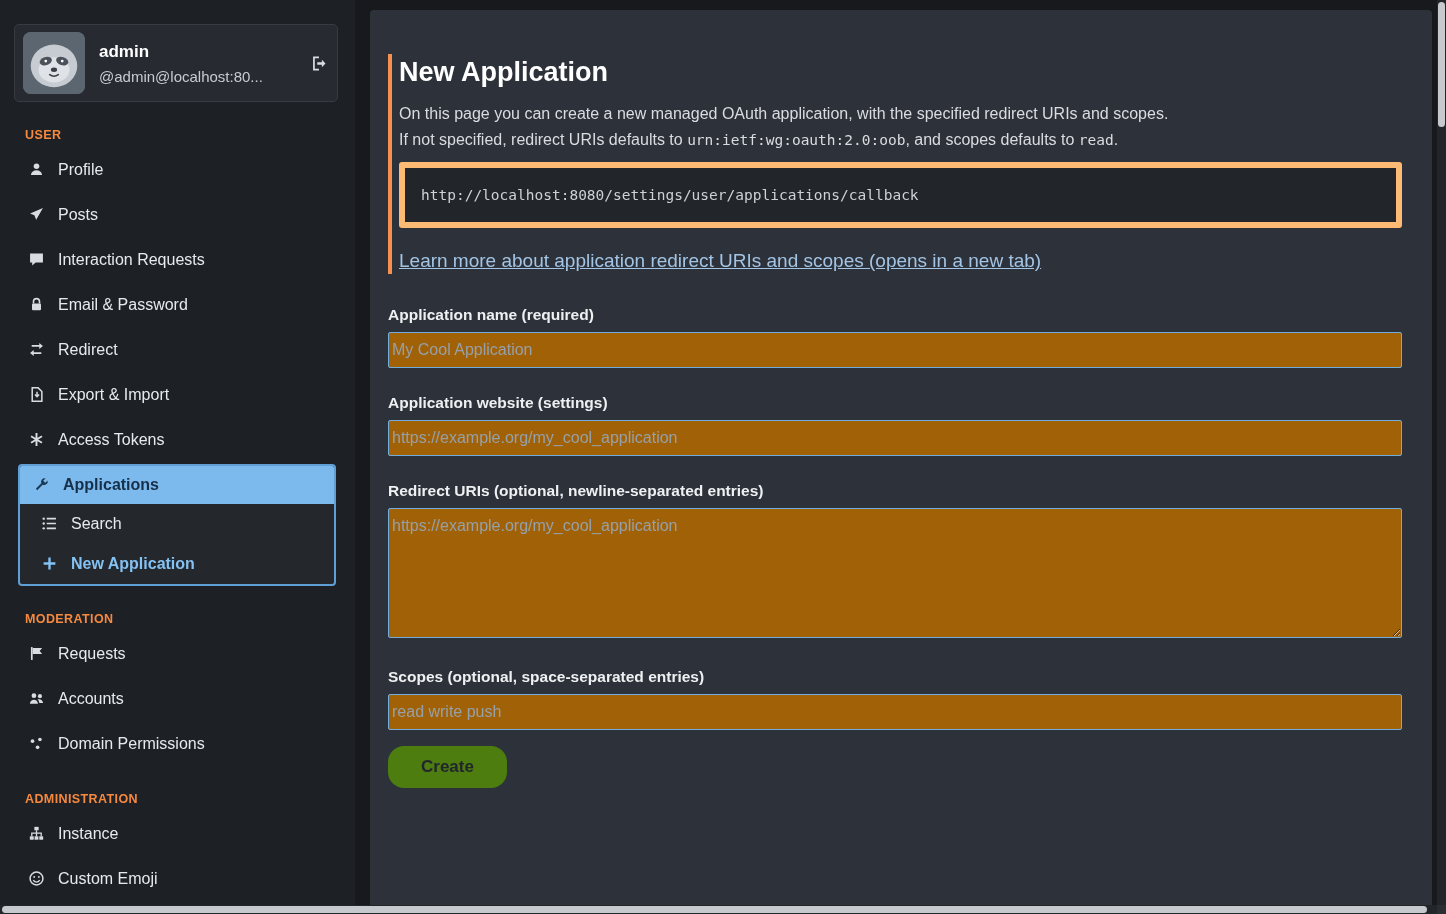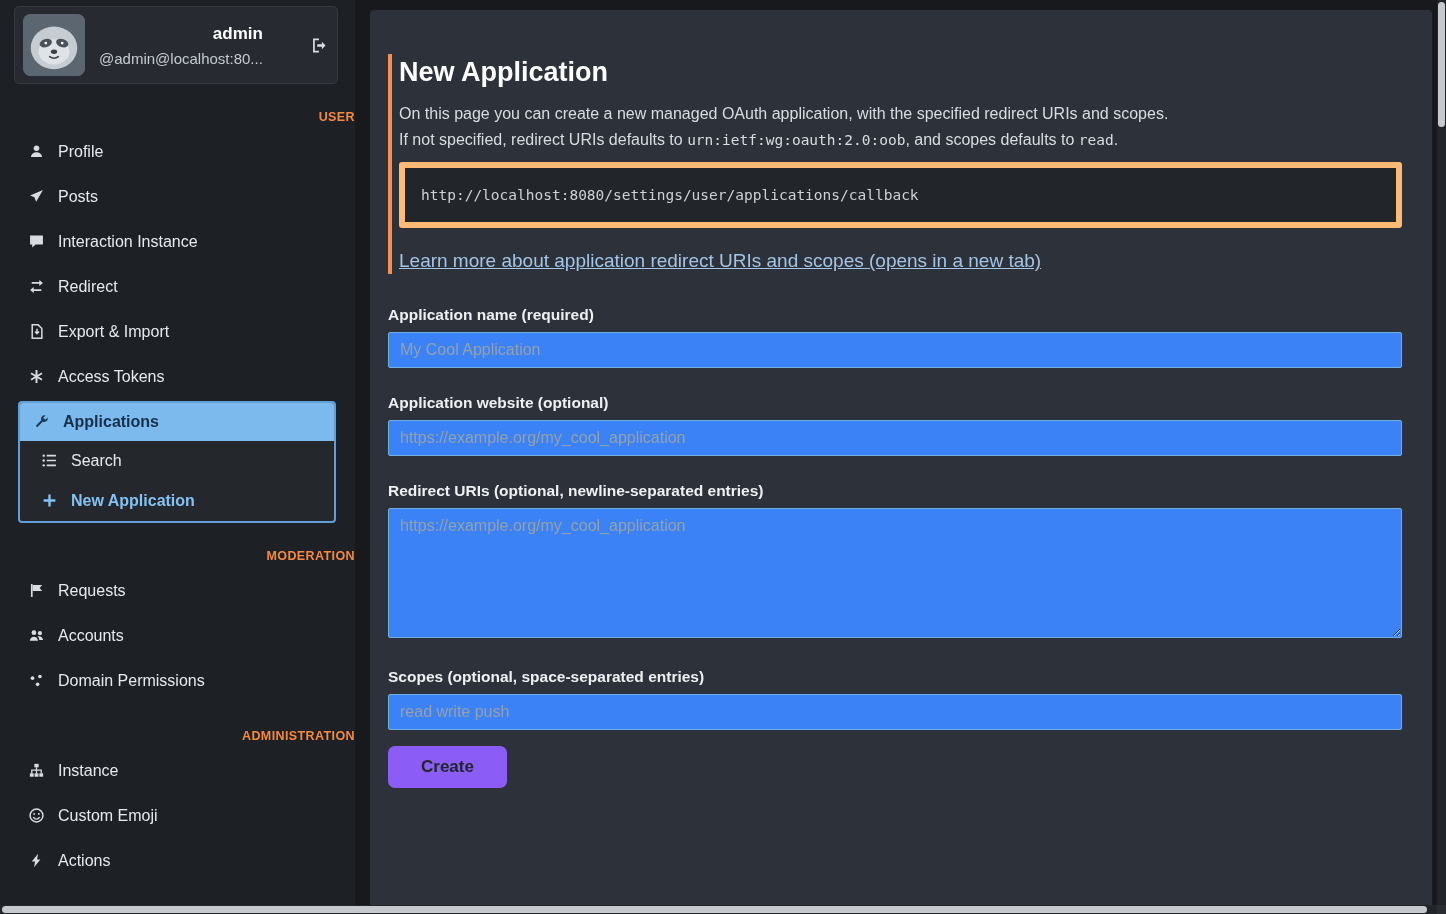--- a/index.html
+++ b/index.html
@@ -6,21 +6,21 @@
   html,body { margin:0; padding:0; }
   body {
     width:1446px; height:914px; overflow:hidden;
     background:#17191d;
     font-family:"Liberation Sans","DejaVu Sans",sans-serif;
     color:#e7eaed;
   }
   .app { display:flex; width:1446px; height:914px; }
 
   
-  .sidebar { width:355px; min-width:355px; background:#1d2025; padding-top:6px;text-align:right; }
+  .sidebar { width:355px; min-width:355px; background:#1d2025; padding-top:24px; }
   .user-card {
     margin:0 17px 0 14px; background:#272b31; border:1px solid #363b42;
     border-radius:5px; padding:7px 10px 7px 8px;
     display:flex; align-items:center; gap:14px;
   }
   .avatar { width:62px; height:62px; border-radius:8px; overflow:hidden; flex:none; background:#5c6670; }
   .avatar svg { display:block; width:62px; height:62px; }
   .user-meta { min-width:0; }
   .user-name { font-size:17px; font-weight:bold; color:#ffffff; margin-bottom:6px; }
   .user-handle { font-size:15px; color:#c6cbd1; white-space:nowrap; overflow:hidden; }
@@ -57,29 +57,29 @@
     margin-top:10px; background:#222529; border:6px solid #fdba74; border-radius:3px;
     padding:19px 16px; font-family:"DejaVu Sans Mono","Liberation Mono",monospace;
     font-size:14.5px; color:#cdd2d7; white-space:pre;
   }
   .learn-link { display:inline-block; margin-top:22px; color:#a3c4e4; font-size:19px; text-decoration:underline; cursor:pointer; }
 
   .app-form { margin-top:4px; }
   .field-label { font-weight:bold; font-size:15.5px; color:#eef0f2; margin:26px 0 8px; }
   .field-label.first { margin-top:32px; }
   .text-input, .text-area {
-    width:100%; background:#3b82f6; border:1px solid #71aede; border-radius:2px;
-    padding:8px 11px; font-size:16px; color:#e8ebee;
+    width:100%; background:#a16207; border:1px solid #71aede; border-radius:2px;
+    padding:8px 3px; font-size:16px; color:#e8ebee;
     font-family:"Liberation Sans","DejaVu Sans",sans-serif;
   }
   .text-area { height:130px; resize:vertical; }
   ::placeholder { color:#96a0aa; opacity:1; }
   .create-btn {
-    margin-top:16px; background:#8b5cf6; color:#22262c; font-weight:bold; font-size:17px;
-    border:none; border-radius:7px; padding:11px 33px; cursor:pointer;
+    margin-top:16px; background:#4d7c0f; color:#22262c; font-weight:bold; font-size:17px;
+    border:none; border-radius:16px; padding:11px 33px; cursor:pointer;
     font-family:"Liberation Sans","DejaVu Sans",sans-serif;
   }
 
   
   .vscroll { position:fixed; top:0; right:0; width:9px; height:905px; background:#22252a; }
   .vscroll-thumb { position:absolute; top:2px; left:1px; width:7px; height:125px; background:#c6cacf; border-radius:4px; }
   .hscroll { position:fixed; left:0; bottom:0; height:9px; width:1437px; background:#22252a; }
   .hscroll-thumb { position:absolute; left:2px; top:1px; height:7px; width:1425px; background:#c6cacf; border-radius:4px; }
   .scroll-corner { position:fixed; right:0; bottom:0; width:9px; height:9px; background:#2a2d31; }
 </style>
@@ -135,21 +135,30 @@
             </svg>
           </span>
         <span>Posts</span>
       </div>
       <div class="nav-item">
         <span class="icon">
             <svg viewBox="0 0 14 14">
               <path d="M1 1.5h12v8.2H6.2L3 12.6V9.7H1z" fill="currentColor"></path>
             </svg>
           </span>
-        <span>Interaction Instance</span>
+        <span>Interaction Requests</span>
+      </div>
+      <div class="nav-item">
+        <span class="icon">
+            <svg viewBox="0 0 14 14">
+              <path d="M4.2 6V4.3a2.8 2.8 0 015.6 0V6" fill="none" stroke="currentColor" stroke-width="1.5"></path>
+              <rect x="2.8" y="6" width="8.4" height="6.4" rx="1" fill="currentColor"></rect>
+            </svg>
+          </span>
+        <span>Email &amp; Password</span>
       </div>
       <div class="nav-item">
         <span class="icon">
             <svg viewBox="0 0 14 14">
               <path d="M9.6.9L13 3.7 9.6 6.5V4.5H2.5V2.9h7.1zM4.4 7.5L1 10.3l3.4 2.8v-2h7.1V9.5H4.4z" fill="currentColor"></path>
             </svg>
           </span>
         <span>Redirect</span>
       </div>
       <div class="nav-item">
@@ -283,21 +292,21 @@
         <p>On this page you can create a new managed OAuth application, with the specified redirect URIs and scopes.</p>
         <p><span>If not specified, redirect URIs defaults to </span><span class="mono">urn:ietf:wg:oauth:2.0:oob</span><span>, and scopes defaults to </span><span class="mono">read</span><span>.</span></p>
         <div class="codeblock">http://localhost:8080/settings/user/applications/callback</div>
         <a class="learn-link">Learn more about application redirect URIs and scopes (opens in a new tab)</a>
       </div>
 
       <form class="app-form">
         <div class="field-label first">Application name (required)</div>
         <input class="text-input" type="text" placeholder="My Cool Application" style="">
 
-        <div class="field-label">Application website (optional)</div>
+        <div class="field-label">Application website (settings)</div>
         <input class="text-input" type="text" placeholder="https://example.org/my_cool_application" style="">
 
         <div class="field-label">Redirect URIs (optional, newline-separated entries)</div>
         <textarea class="text-area" placeholder="https://example.org/my_cool_application" style=""></textarea>
 
         <div class="field-label">Scopes (optional, space-separated entries)</div>
         <input class="text-input" type="text" placeholder="read write push" style="">
 
         <div>
           <button type="button" class="create-btn">Create</button>

